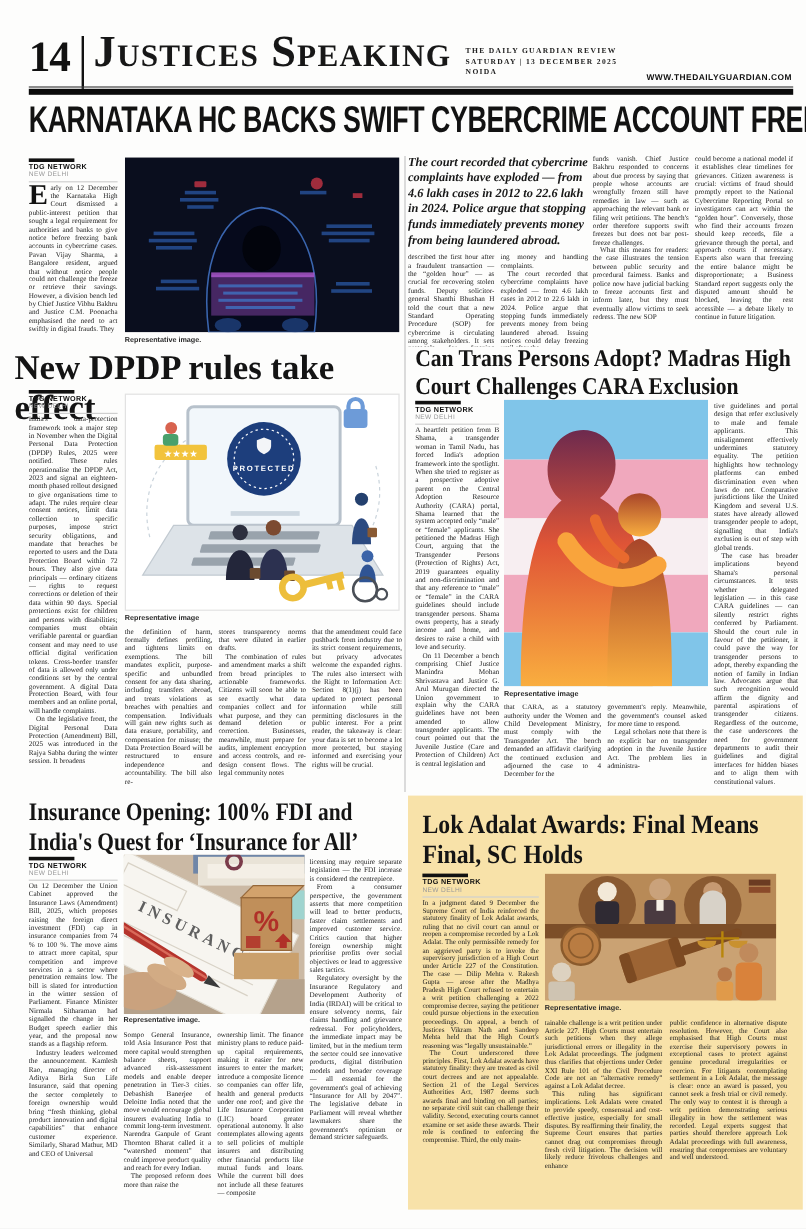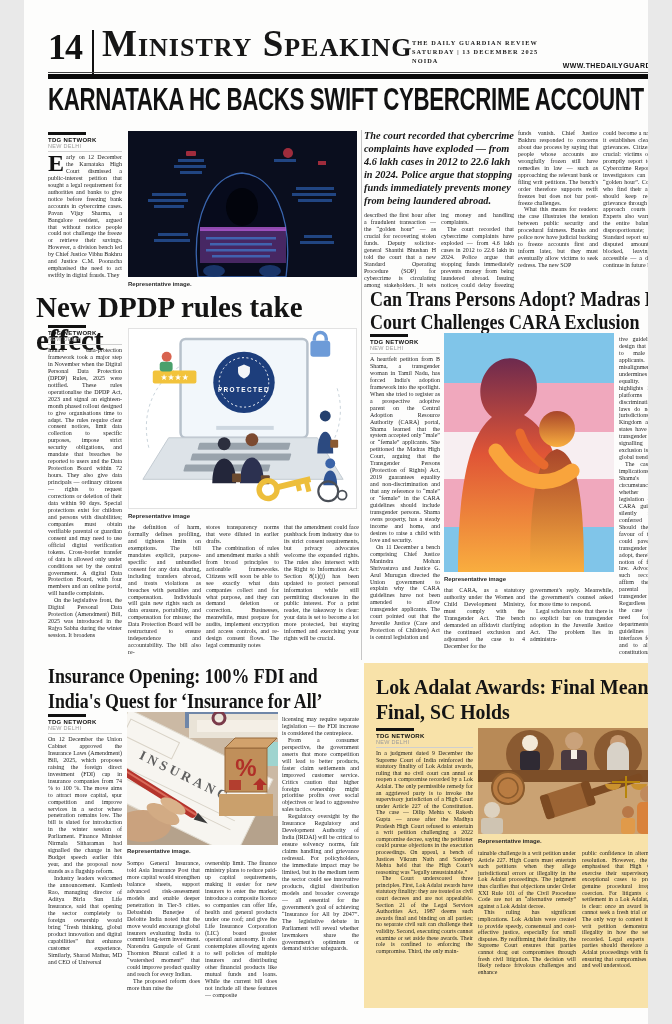--- a/index.html
+++ b/index.html
@@ -1,17 +1,17 @@
 <!DOCTYPE html>
 <html lang="en"><head>
 <meta charset="utf-8">
 <style>
   * { margin:0; padding:0; box-sizing:border-box; }
   html,body { background:#e9e9e9; }
-  .page { position:relative; width:624px; height:1024px; background:#fdfdfc;
+  .page { position:relative; width:672px; height:1024px; background:#fdfdfc;
           font-family:"Liberation Serif", serif; color:#1a1a1a; overflow:hidden;
           margin:0 auto; }
 
   
   #pgnum { position:absolute; left:24px; top:26px; font-size:36px; font-weight:bold;
            letter-spacing:-1px; color:#111; }
   #mastdiv { position:absolute; left:68px; top:30px; width:1.5px; height:44px; background:#111; }
   #mast { position:absolute; left:78px; top:22px; font-size:37px; font-weight:bold;
           font-variant:small-caps; letter-spacing:1px; color:#171717; white-space:nowrap; }
   #meta { position:absolute; left:388px; top:38px; font-size:6.3px; font-weight:bold;
@@ -70,21 +70,21 @@
   #lokbox { position:absolute; left:340px; top:663px; width:329px; height:345px;
             background:#f8e2a9; }
 </style>
 </head>
 <body>
 
 <div class="page">
 
   <div id="pgnum">14</div>
   <div id="mastdiv"></div>
-  <div id="mast">Ministry Speaking</div>
+  <div id="mast">Justices Speaking</div>
   <div id="meta">
     <div>THE DAILY GUARDIAN REVIEW</div>
     <div>SATURDAY | 13 DECEMBER 2025</div>
     <div>NOIDA</div>
   </div>
   <div id="site">WWW.THEDAILYGUARDIAN.COM</div>
   <div id="thinrule"></div>
   <div id="toprule"></div>
 
   <div id="lead-hl"><span>KARNATAKA HC BACKS SWIFT CYBERCRIME ACCOUNT FREEZES</span></div>

